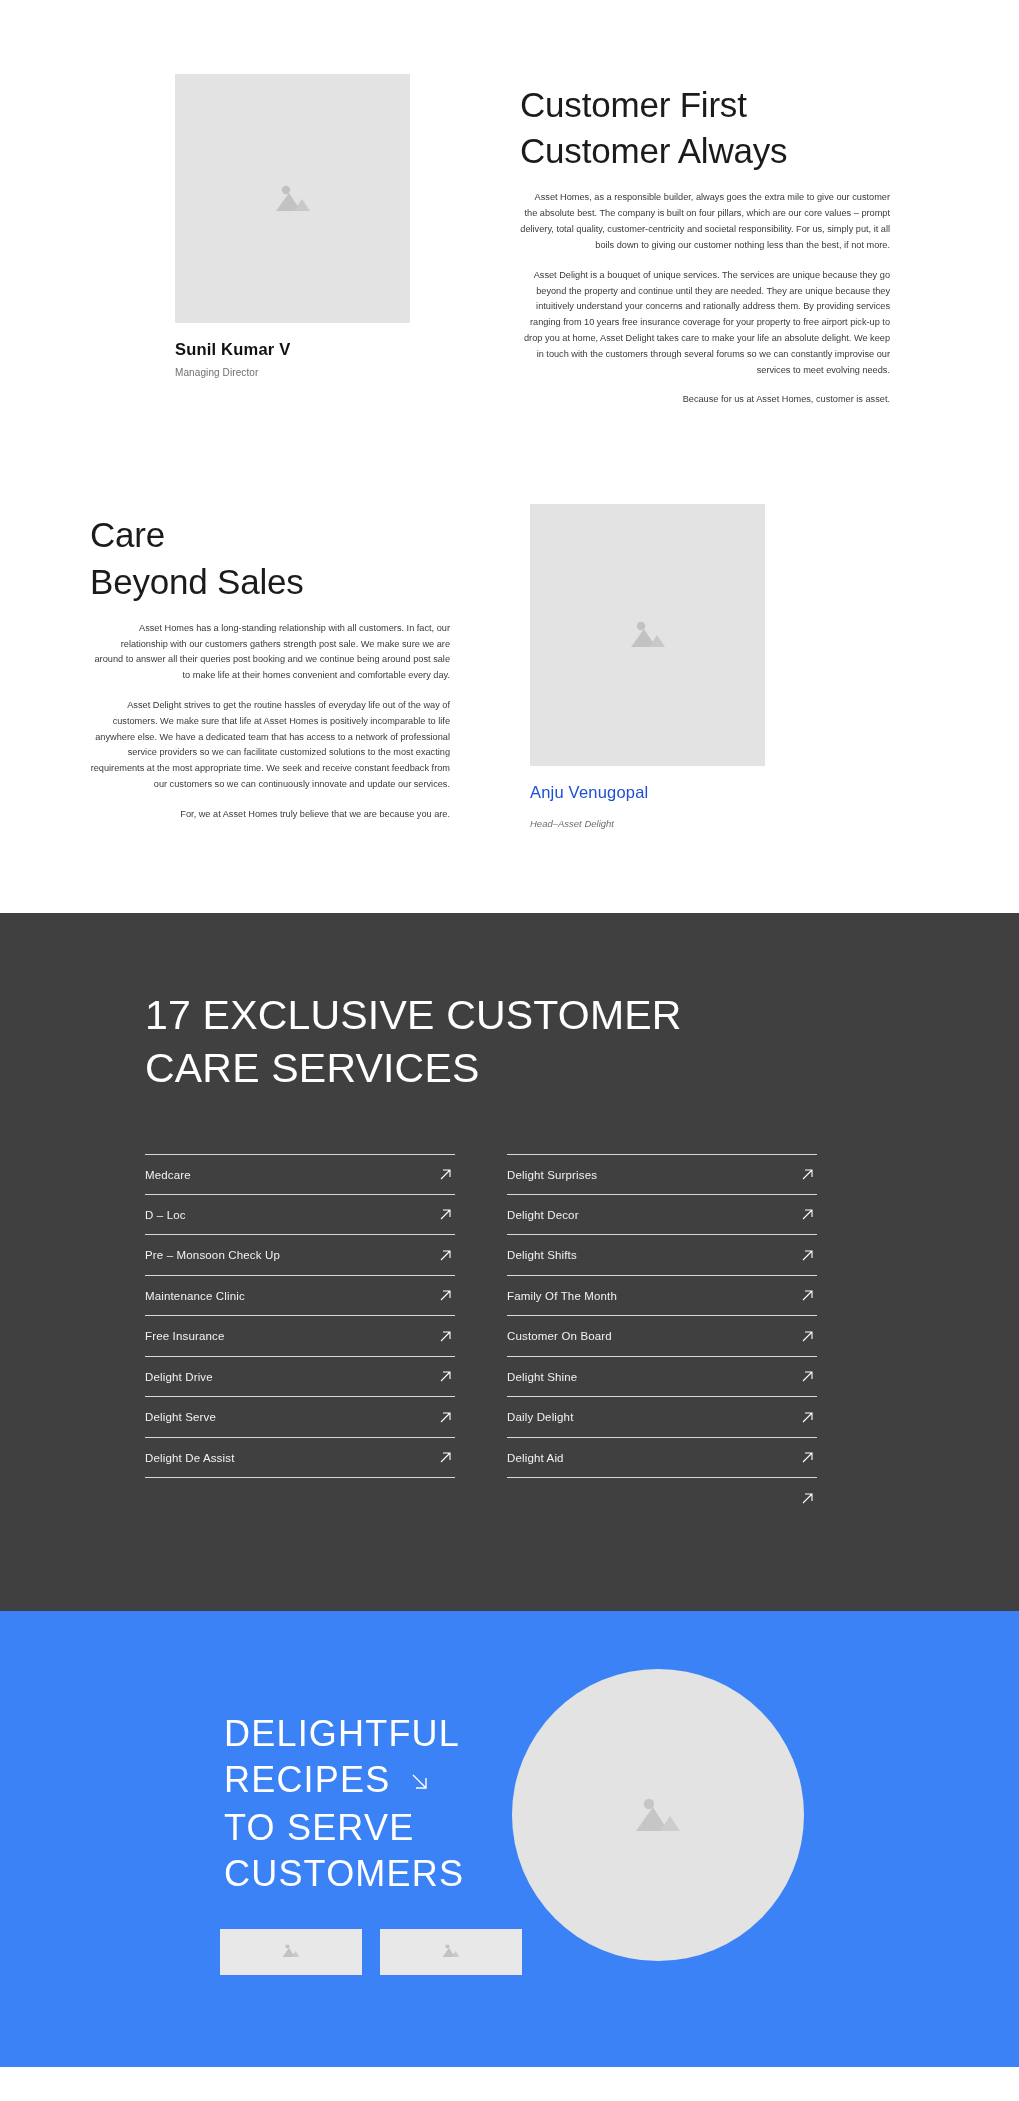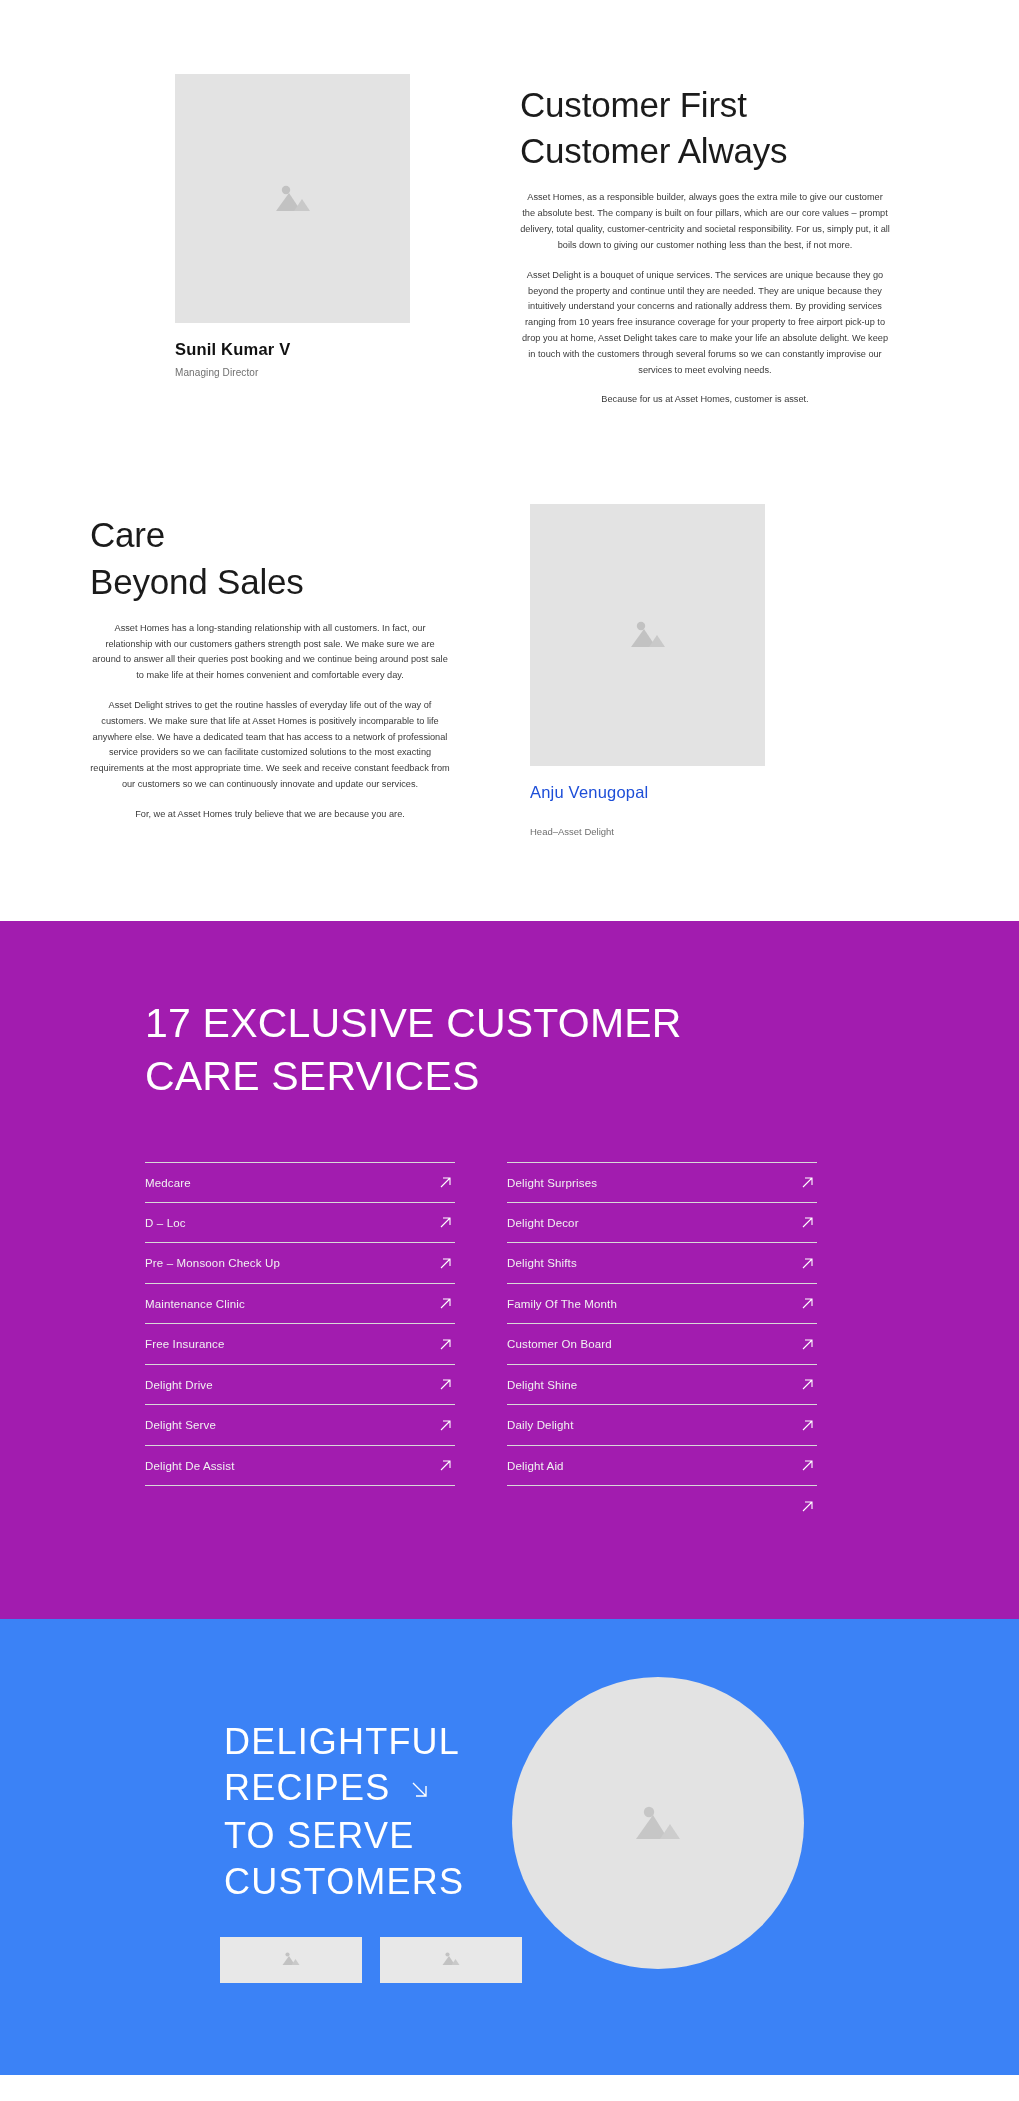--- a/index.html
+++ b/index.html
@@ -73,21 +73,21 @@
     font-weight: 400;
     line-height: 1.32;
     letter-spacing: -0.2px;
     color: #1b1b1b;
   }
   .body-copy {
     font-size: 9.2px;
     line-height: 1.72;
     color: #3a3a3a;
     margin-top: 16px;
-    text-align: center;
+    text-align: right;
   }
   .body-copy + .body-copy { margin-top: 14px; }
 
   
   .p2 {
     margin-top: 96px;
     padding-bottom: 84px;
   }
   .p2-text-col {
     margin-left: 90px;
@@ -105,26 +105,27 @@
   .p2-name {
     font-size: 16.5px;
     font-weight: 400;
     letter-spacing: .2px;
     margin-top: 17px;
     color: #1d4ed8;
   }
   .p2-role {
     font-size: 9.5px;
     color: #6f6f6f;
-    margin-top: 24px;
+    margin-top: 16px;
+    font-style: italic;
   }
 
   
   .black-section {
-    background: #a21caf;
+    background: #404040;
     color: #ffffff;
     padding: 76px 0 92px 0;
   }
   .black-title {
     margin-left: 145px;
     font-size: 41px;
     line-height: 1.28;
     font-weight: 400;
     letter-spacing: 0.2px;
     color: #ffffff;

